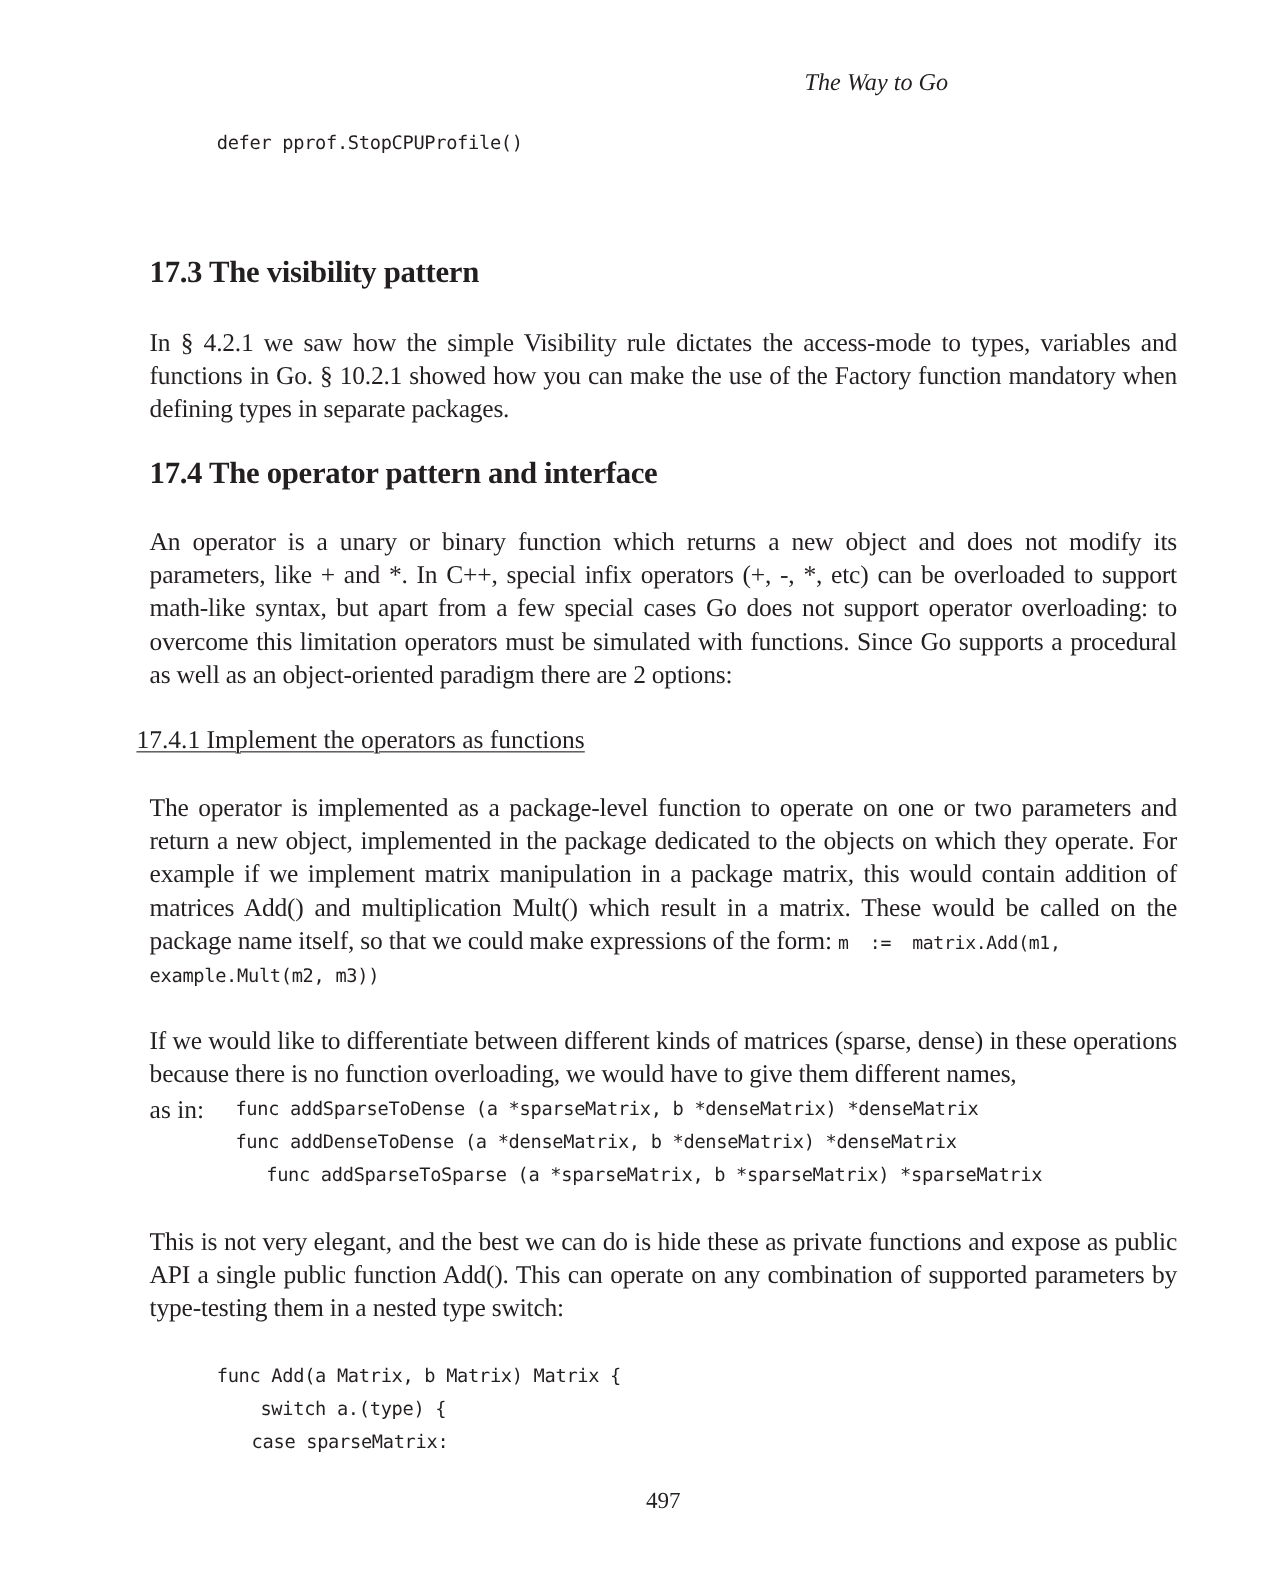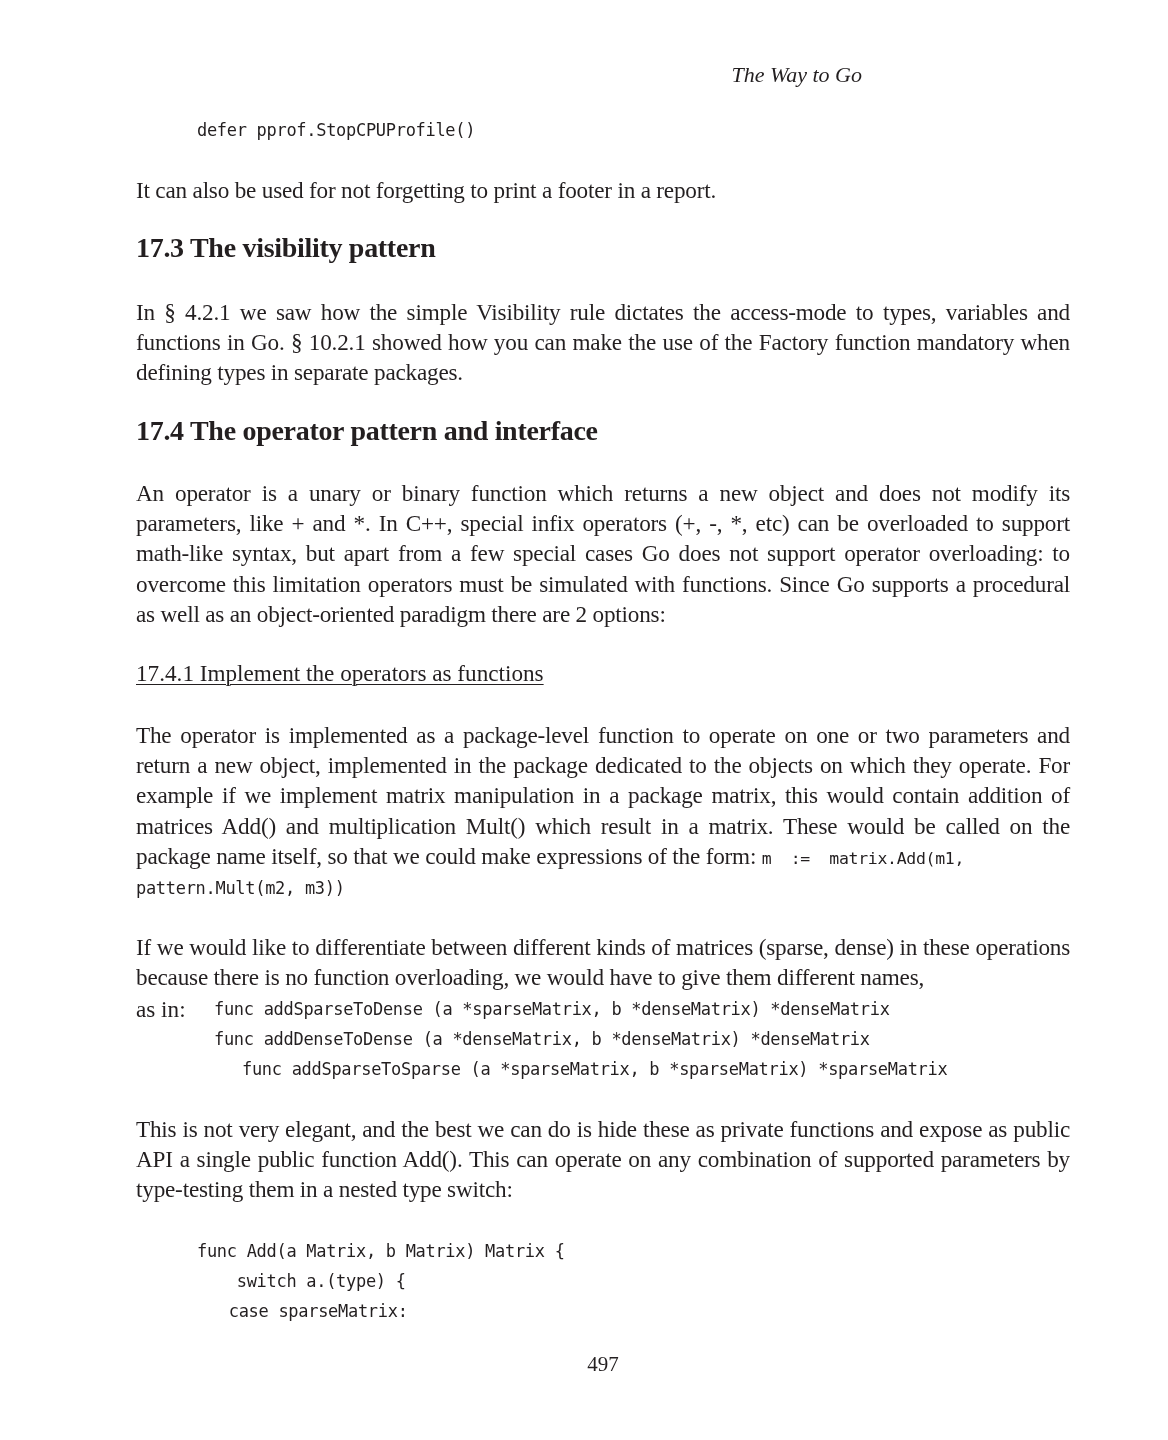--- a/index.html
+++ b/index.html
@@ -4,51 +4,50 @@
   <style>
     html, body { margin: 0; padding: 0; background: #ffffff; }
     body { width: 1168px; height: 1440px; position: relative; overflow: hidden; color: #231f20; }
     .page { position: absolute; left: 0; top: 0; width: 960px; height: 1440px; }
     .serif { font-family: "Liberation Serif", "DejaVu Serif", serif; }
     .mono { font-family: "DejaVu Sans Mono", "Liberation Mono", monospace; }
     .running-head { position: absolute; right: 98px; top: 62px; font-size: 22px; font-style: italic; }
     .code { position: absolute; font-size: 17px; white-space: pre; letter-spacing: -0.3px; }
     .para { position: absolute; left: 136px; width: 934px; font-size: 23.2px; line-height: 30.2px; text-align: justify; letter-spacing: -0.2px; }
     .heading { position: absolute; left: 136px; font-size: 28px; font-weight: bold; letter-spacing: -0.3px; }
-    .subheading { position: absolute; left: 136px; font-size: 23.2px; text-decoration: underline; text-underline-offset: 3px; text-decoration-thickness: 1px; text-align: center; }
+    .subheading { position: absolute; left: 124px; font-size: 23.2px; text-decoration: underline; text-underline-offset: 3px; text-decoration-thickness: 1px; text-align: center; }
     .inline-code { font-family: "DejaVu Sans Mono", "Liberation Mono", monospace; font-size: 16.5px; letter-spacing: -0.3px; }
     .page-number { position: absolute; left: 0; width: 1206px; text-align: center; top: 1352px; font-size: 21px; }
     .code-line { position: absolute; font-family: "DejaVu Sans Mono", "Liberation Mono", monospace; font-size: 17px; white-space: pre; letter-spacing: -0.3px; }
   </style>
 </head>
 <body>
 
 <div class="page">
 
   <div class="running-head serif">The Way to Go</div>
 
   <div class="code mono" style="left:197px; top:120px;">defer pprof.StopCPUProfile()</div>
 
-  <div class="para serif" style="top:175px;">It can also be used for not forgetting to print a footer in a report.</div>
 
   <div class="heading serif" style="top:232px;">17.3 The visibility pattern</div>
 
   <div class="para serif" style="top:297px;">In § 4.2.1 we saw how the simple Visibility rule dictates the access-mode to types, variables and functions in Go. § 10.2.1 showed how you can make the use of the Factory function mandatory when defining types in separate packages.</div>
 
   <div class="heading serif" style="top:415px;">17.4 The operator pattern and interface</div>
 
   <div class="para serif" style="top:478px;">An operator is a unary or binary function which returns a new object and does not modify its parameters, like + and *. In C++, special infix operators (+, -, *, etc) can be overloaded to support math-like syntax, but apart from a few special cases Go does not support operator overloading: to overcome this limitation operators must be simulated with functions. Since Go supports a procedural as well as an object-oriented paradigm there are 2 options:</div>
 
   <div class="subheading serif" style="top:660px;">17.4.1 Implement the operators as functions</div>
 
   <div class="para serif" style="top:720px;">
     <span>The operator is implemented as a package-level function to operate on one or two parameters and return a new object, implemented in the package dedicated to the objects on which they operate. For example if we implement matrix manipulation in a package matrix, this would contain addition of matrices Add() and multiplication Mult() which result in a matrix. These would be called on the package name itself, so that we could make expressions of the form:</span>
     <span class="inline-code" style="white-space:pre;">m  :=  matrix.Add(m1,</span>
   </div>
-  <div class="code-line" style="left:136px; top:878px;">pattern.Mult(m2, m3))</div>
+  <div class="code-line" style="left:136px; top:878px;">example.Mult(m2, m3))</div>
 
   <div class="para serif" style="top:932px;">If we would like to differentiate between different kinds of matrices (sparse, dense) in these operations because there is no function overloading, we would have to give them different names,</div>
 
   <div class="serif" style="position:absolute; left:136px; top:996px; font-size:23.2px;">as in:</div>
   <div class="code-line" style="left:214px; top:1029px;">func addDenseToDense (a *denseMatrix, b *denseMatrix) *denseMatrix</div>
   <div class="code-line" style="left:214px; top:999px;">func addSparseToDense (a *sparseMatrix, b *denseMatrix) *denseMatrix</div>
   <div class="code-line" style="left:214px; top:1059px;margin-left:28px;">func addSparseToSparse (a *sparseMatrix, b *sparseMatrix) *sparseMatrix</div>
 
   <div class="para serif" style="top:1114px;">This is not very elegant, and the best we can do is hide these as private functions and expose as public API a single public function Add(). This can operate on any combination of supported parameters by type-testing them in a nested type switch:</div>
 

